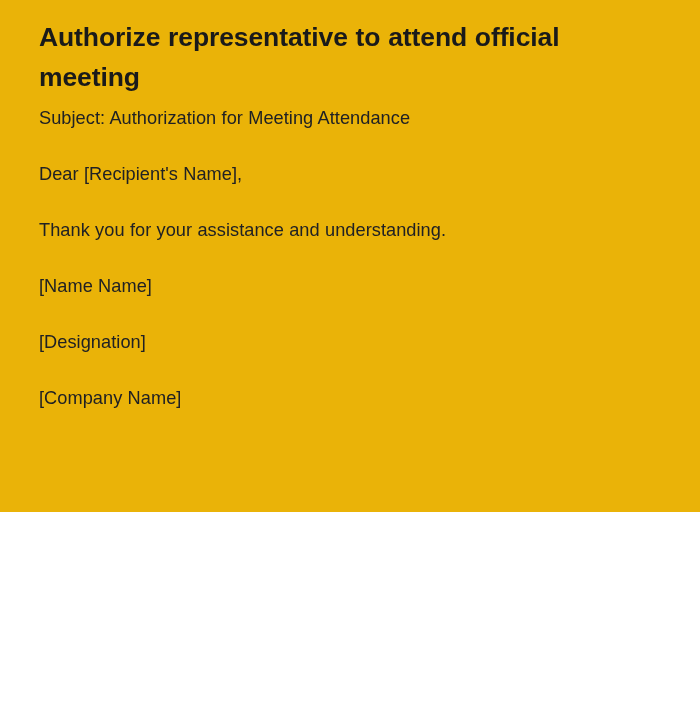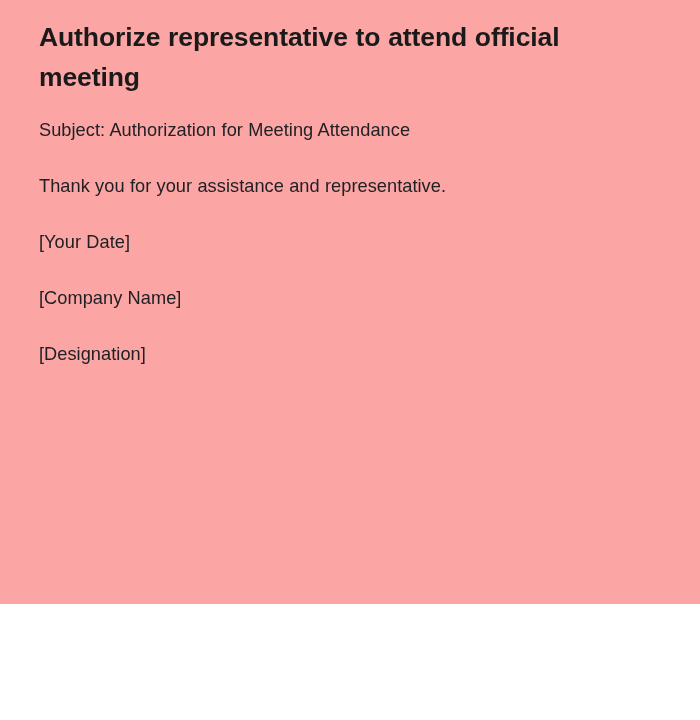--- a/index.html
+++ b/index.html
@@ -12,22 +12,22 @@
     height: 720px;
     background: #ffffff;
     font-family: "Liberation Sans", sans-serif;
     -webkit-font-smoothing: antialiased;
     overflow: hidden;
   }
 
   .page {
     box-sizing: border-box;
     width: 700px;
-    height: 604px;
-    background: #fca5a5;
+    height: 512px;
+    background: #eab308;
     padding: 0;
     position: relative;
   }
 
   .doc {
     box-sizing: border-box;
     position: absolute;
     left: 39px;
     top: 17px;
     width: 566px;
@@ -57,46 +57,47 @@
     font-size: 18.2px;
     font-weight: normal;
     line-height: 35.4px;
     color: #202124;
     letter-spacing: 0.05px;
     word-spacing: 0.2px;
   }
 
   
   .para--first {
-    margin-top: 16px;
+    margin-top: 4px;
   }
 
   
   .para + .para {
     margin-top: 20.5px;
   }
 </style>
 </head>
 <body>
 
 <div class="page">
   <article class="doc">
 
     <h1 class="doc-title">Authorize representative to attend official meeting</h1>
 
     <div class="doc-body">
 
       <p class="para para--first">Subject: Authorization for Meeting Attendance</p>
 
+      <p class="para">Dear [Recipient's Name],</p>
 
 
-      <p class="para">Thank you for your assistance and representative.</p>
+      <p class="para">Thank you for your assistance and understanding.</p>
 
 
-      <p class="para">[Your Date]</p>
+      <p class="para">[Name Name]</p>
+
+      <p class="para">[Designation]</p>
 
       <p class="para">[Company Name]</p>
-
-      <p class="para">[Designation]</p>
 
     </div>
   </article>
 </div>
 
 </body></html>

